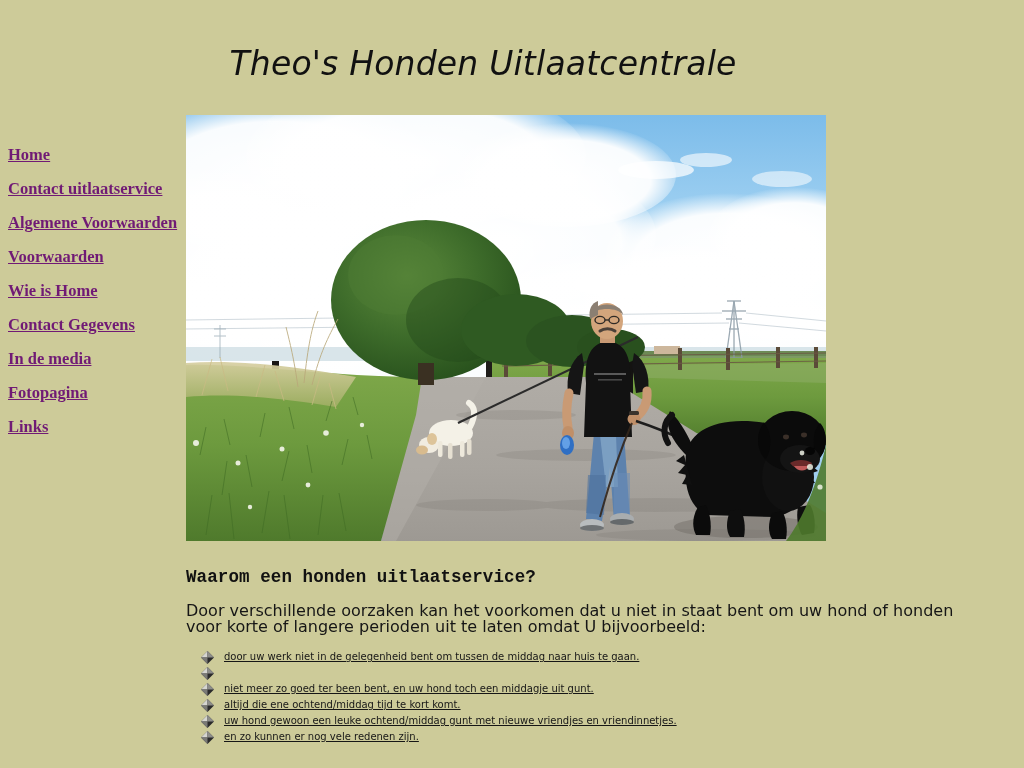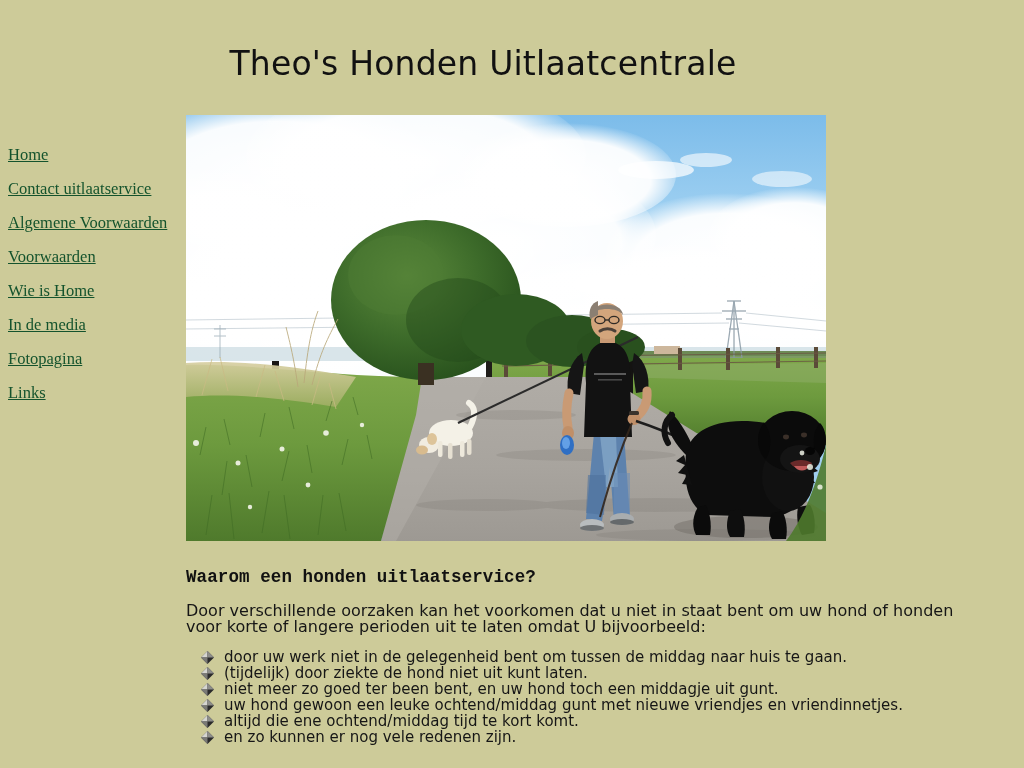--- a/index.html
+++ b/index.html
@@ -18,44 +18,46 @@
   }
 
   
   .page-title {
     position: absolute;
     left: 0;
     top: 44px;
     width: 966px;
     text-align: center;
     font-family: "DejaVu Sans", sans-serif;
+    font-style: italic;
     font-weight: 400;
     font-size: 33px;
     letter-spacing: 0.2px;
     color: #111111;
     white-space: nowrap;
   }
 
   
   .sidebar {
     position: absolute;
     left: 8px;
     top: 146px;
     width: 176px;
   }
   .nav-link {
     display: block;
     font-family: "Liberation Serif", "DejaVu Serif", serif;
     font-size: 16.5px;
     line-height: 18px;
-    color: #14532d;
+    color: #701a75;
     text-decoration: underline;
     margin-bottom: 16px;
     white-space: nowrap;
     cursor: pointer;
+    font-weight: bold;
   }
 
   
   .main {
     position: absolute;
     left: 186px;
     top: 115px;
     width: 790px;
   }
 
@@ -87,26 +89,27 @@
     max-width: 780px;
   }
   .reason-list {
     list-style: none;
     margin: 14px 0 0 0;
     padding: 0 0 0 14px;
   }
   .reason-list li {
     position: relative;
     font-family: "DejaVu Sans", sans-serif;
-    font-size: 15px;
+    font-size: 10px;
     line-height: 16px;
     color: #161616;
     padding-left: 24px;
     margin-bottom: 0px;
     height: 16px;
+    text-decoration: underline;
   }
   .bullet-arrow {
     position: absolute;
     left: 0;
     top: 1px;
     width: 15px;
     height: 15px;
     display: block;
   }
   .heading-cut {
@@ -117,20 +120,21 @@
 <body>
 
 <div class="page-title">Theo's Honden Uitlaatcentrale</div>
 
 <nav class="sidebar">
   <a class="nav-link" href="#">Home</a>
   <a class="nav-link" href="#">Contact uitlaatservice</a>
   <a class="nav-link" href="#">Algemene Voorwaarden</a>
   <a class="nav-link" href="#">Voorwaarden</a>
   <a class="nav-link" href="#">Wie is Home</a>
+  <a class="nav-link" href="#">Contact Gegevens</a>
   <a class="nav-link" href="#">In de media</a>
   <a class="nav-link" href="#">Fotopagina</a>
   <a class="nav-link" href="#">Links</a>
 </nav>
 
 <div class="main">
 
   <div class="photo">
     <svg width="640" height="426" viewBox="0 0 640 426" xmlns="http://www.w3.org/2000/svg">
       <defs>
@@ -456,21 +460,20 @@
     </li>
     <li>
       <span class="bullet-arrow">
         <svg width="15" height="15" viewBox="0 0 15 15" xmlns="http://www.w3.org/2000/svg">
           <polygon points="7.5,1 14,7.5 7.5,14 1,7.5" fill="#2b2b2b"></polygon>
           <polygon points="7.5,1 1,7.5 7.5,7.5" fill="#d6d6d0"></polygon>
           <polygon points="7.5,1 14,7.5 7.5,7.5" fill="#8e8e8a"></polygon>
           <polygon points="1,7.5 7.5,14 7.5,7.5" fill="#7a7a76"></polygon>
         </svg>
       </span>
-      <span>(tijdelijk) door ziekte de hond niet uit kunt laten.</span>
     </li>
     <li>
       <span class="bullet-arrow">
         <svg width="15" height="15" viewBox="0 0 15 15" xmlns="http://www.w3.org/2000/svg">
           <polygon points="7.5,1 14,7.5 7.5,14 1,7.5" fill="#2b2b2b"></polygon>
           <polygon points="7.5,1 1,7.5 7.5,7.5" fill="#d6d6d0"></polygon>
           <polygon points="7.5,1 14,7.5 7.5,7.5" fill="#8e8e8a"></polygon>
           <polygon points="1,7.5 7.5,14 7.5,7.5" fill="#7a7a76"></polygon>
         </svg>
       </span>
@@ -478,32 +481,32 @@
     </li>
     <li>
       <span class="bullet-arrow">
         <svg width="15" height="15" viewBox="0 0 15 15" xmlns="http://www.w3.org/2000/svg">
           <polygon points="7.5,1 14,7.5 7.5,14 1,7.5" fill="#2b2b2b"></polygon>
           <polygon points="7.5,1 1,7.5 7.5,7.5" fill="#d6d6d0"></polygon>
           <polygon points="7.5,1 14,7.5 7.5,7.5" fill="#8e8e8a"></polygon>
           <polygon points="1,7.5 7.5,14 7.5,7.5" fill="#7a7a76"></polygon>
         </svg>
       </span>
-      <span>uw hond gewoon een leuke ochtend/middag gunt met nieuwe vriendjes en vriendinnetjes.</span>
+      <span>altijd die ene ochtend/middag tijd te kort komt.</span>
     </li>
     <li>
       <span class="bullet-arrow">
         <svg width="15" height="15" viewBox="0 0 15 15" xmlns="http://www.w3.org/2000/svg">
           <polygon points="7.5,1 14,7.5 7.5,14 1,7.5" fill="#2b2b2b"></polygon>
           <polygon points="7.5,1 1,7.5 7.5,7.5" fill="#d6d6d0"></polygon>
           <polygon points="7.5,1 14,7.5 7.5,7.5" fill="#8e8e8a"></polygon>
           <polygon points="1,7.5 7.5,14 7.5,7.5" fill="#7a7a76"></polygon>
         </svg>
       </span>
-      <span>altijd die ene ochtend/middag tijd te kort komt.</span>
+      <span>uw hond gewoon een leuke ochtend/middag gunt met nieuwe vriendjes en vriendinnetjes.</span>
     </li>
     <li>
       <span class="bullet-arrow">
         <svg width="15" height="15" viewBox="0 0 15 15" xmlns="http://www.w3.org/2000/svg">
           <polygon points="7.5,1 14,7.5 7.5,14 1,7.5" fill="#2b2b2b"></polygon>
           <polygon points="7.5,1 1,7.5 7.5,7.5" fill="#d6d6d0"></polygon>
           <polygon points="7.5,1 14,7.5 7.5,7.5" fill="#8e8e8a"></polygon>
           <polygon points="1,7.5 7.5,14 7.5,7.5" fill="#7a7a76"></polygon>
         </svg>
       </span>

